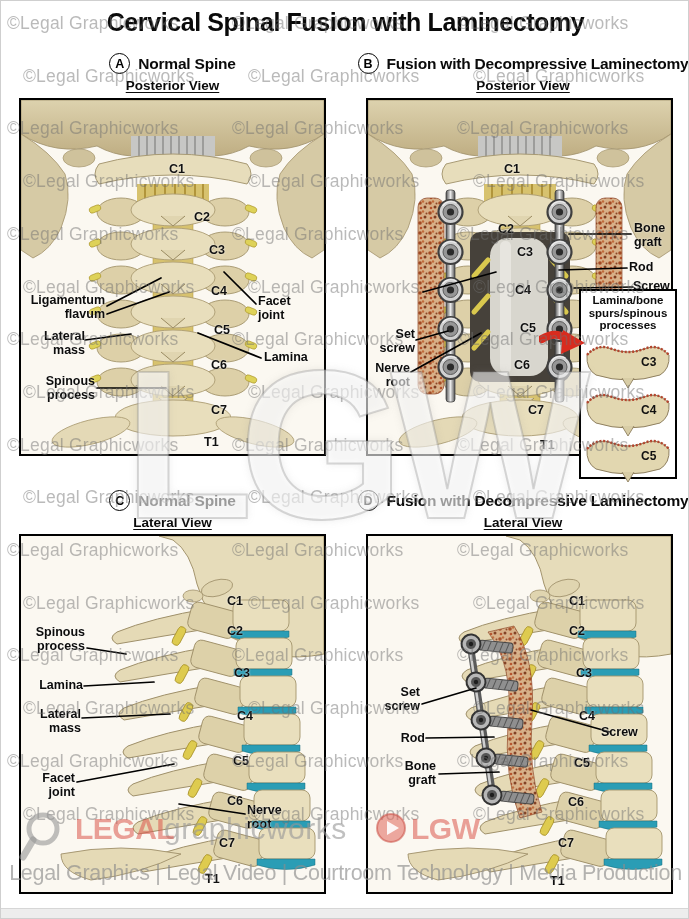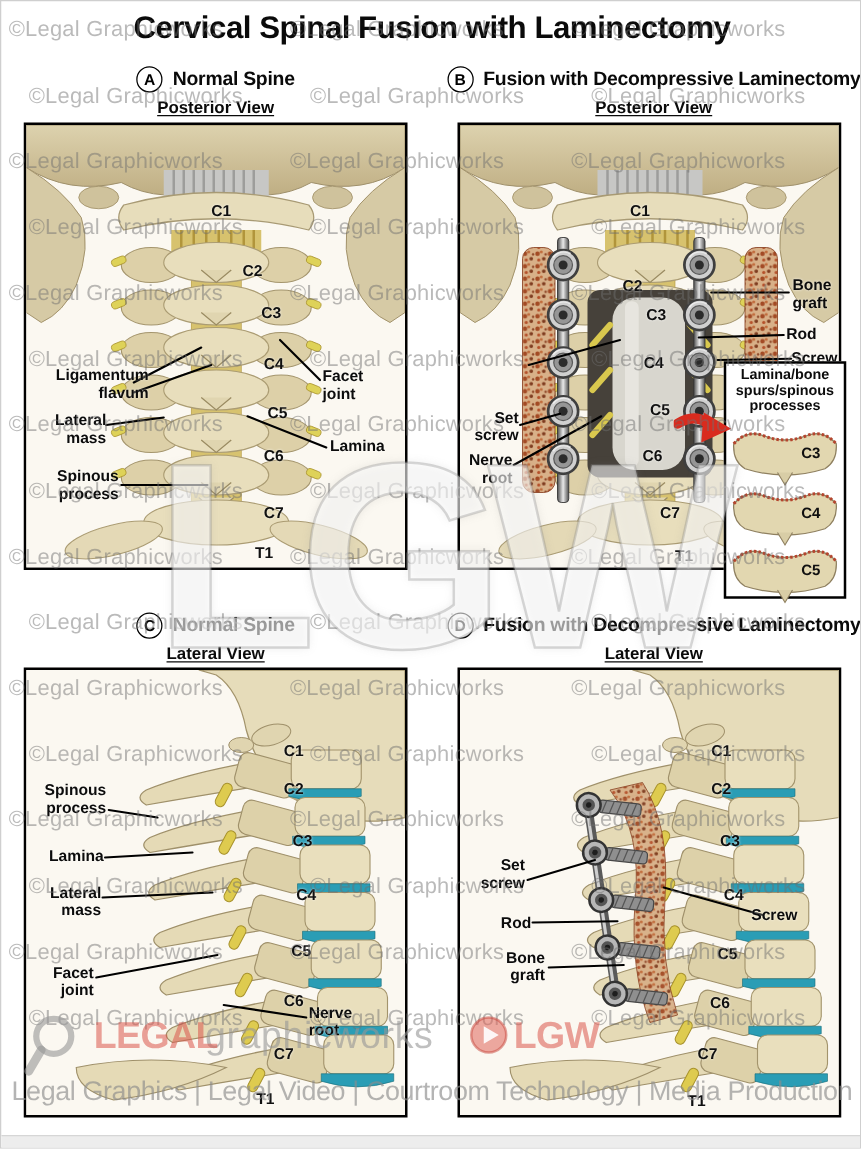--- a/index.html
+++ b/index.html
@@ -182,21 +182,21 @@
       </g>
     </svg>
     <span class="vrt" style="left:148px;top:62px;">C1</span>
     <span class="vrt" style="left:173px;top:110px;">C2</span>
     <span class="vrt" style="left:188px;top:143px;">C3</span>
     <span class="vrt" style="left:190px;top:184px;">C4</span>
     <span class="vrt" style="left:193px;top:223px;">C5</span>
     <span class="vrt" style="left:190px;top:258px;">C6</span>
     <span class="vrt" style="left:190px;top:303px;">C7</span>
     <span class="vrt" style="left:183px;top:335px;">T1</span>
-    <div class="lbl r" style="left:16px;top:194px;width:82px;">Ligamentum
+    <div class="lbl r" style="left:2px;top:194px;width:82px;">Ligamentum
 flavum</div>
     <div class="lbl r" style="left:2px;top:230px;width:62px;">Lateral
 mass</div>
     <div class="lbl r" style="left:2px;top:275px;width:72px;">Spinous
 process</div>
     <div class="lbl" style="left:237px;top:195px;">Facet
 joint</div>
     <div class="lbl" style="left:243px;top:251px;">Lamina</div>
   </div>
 

